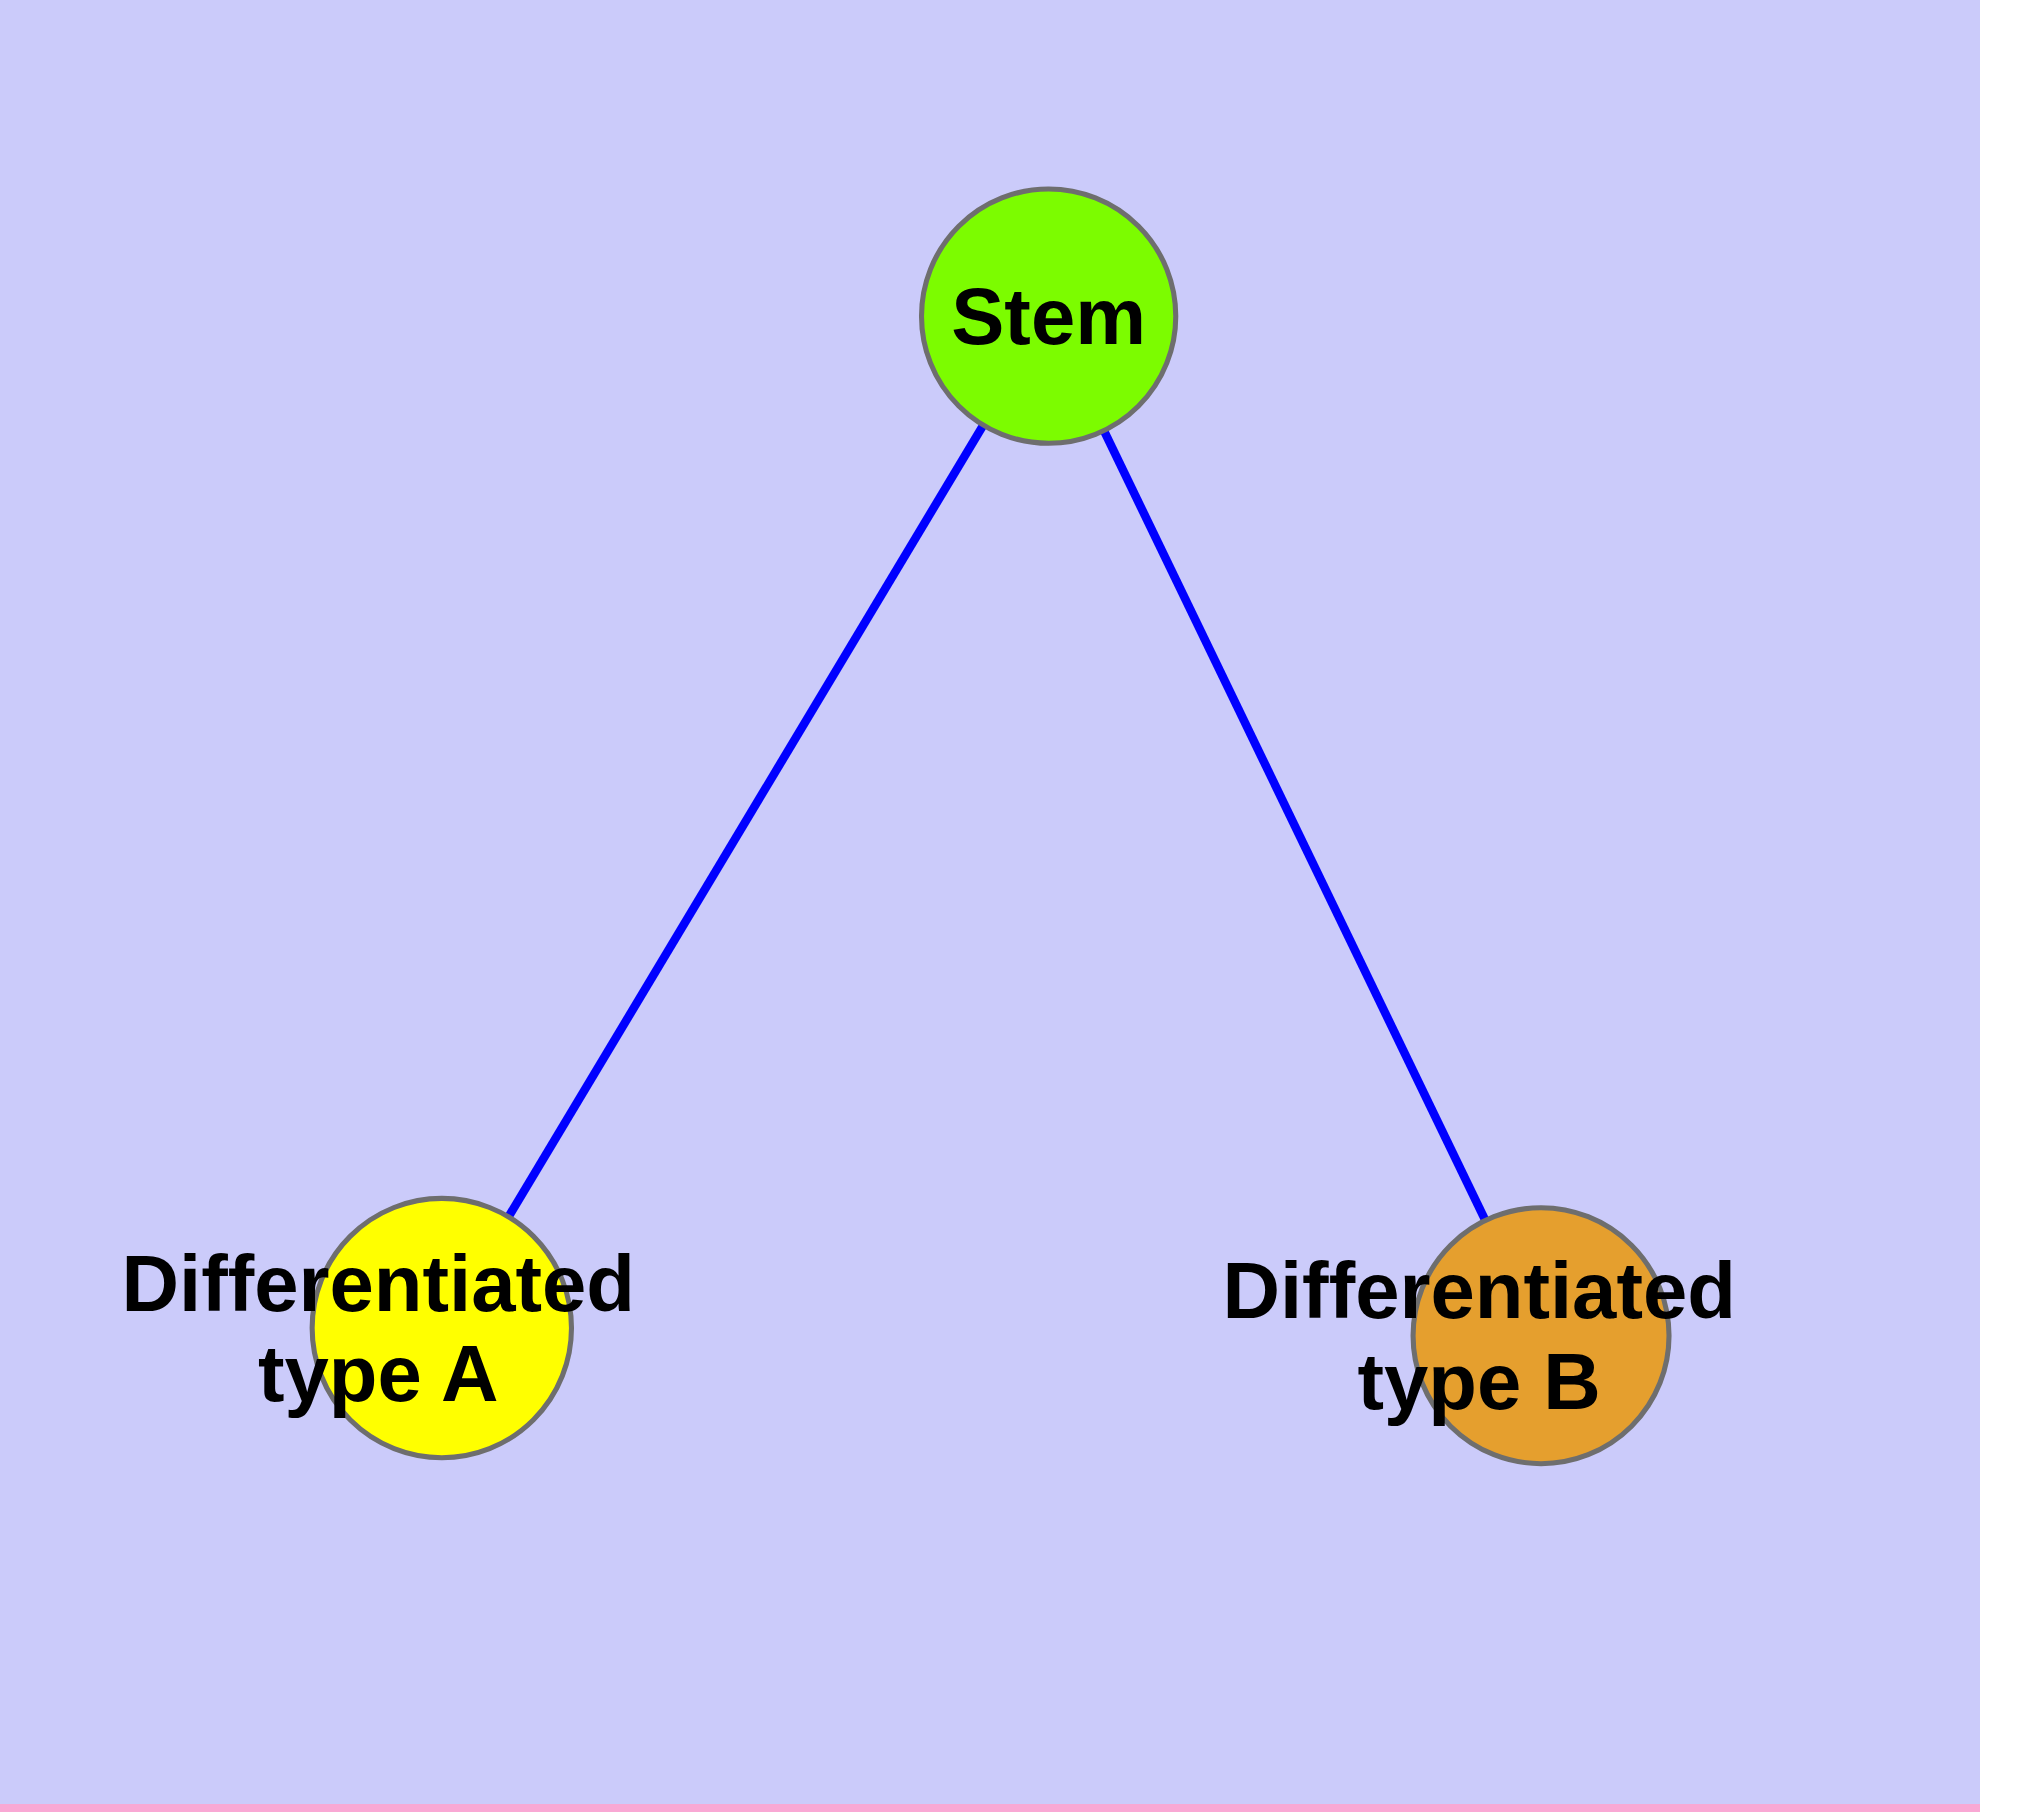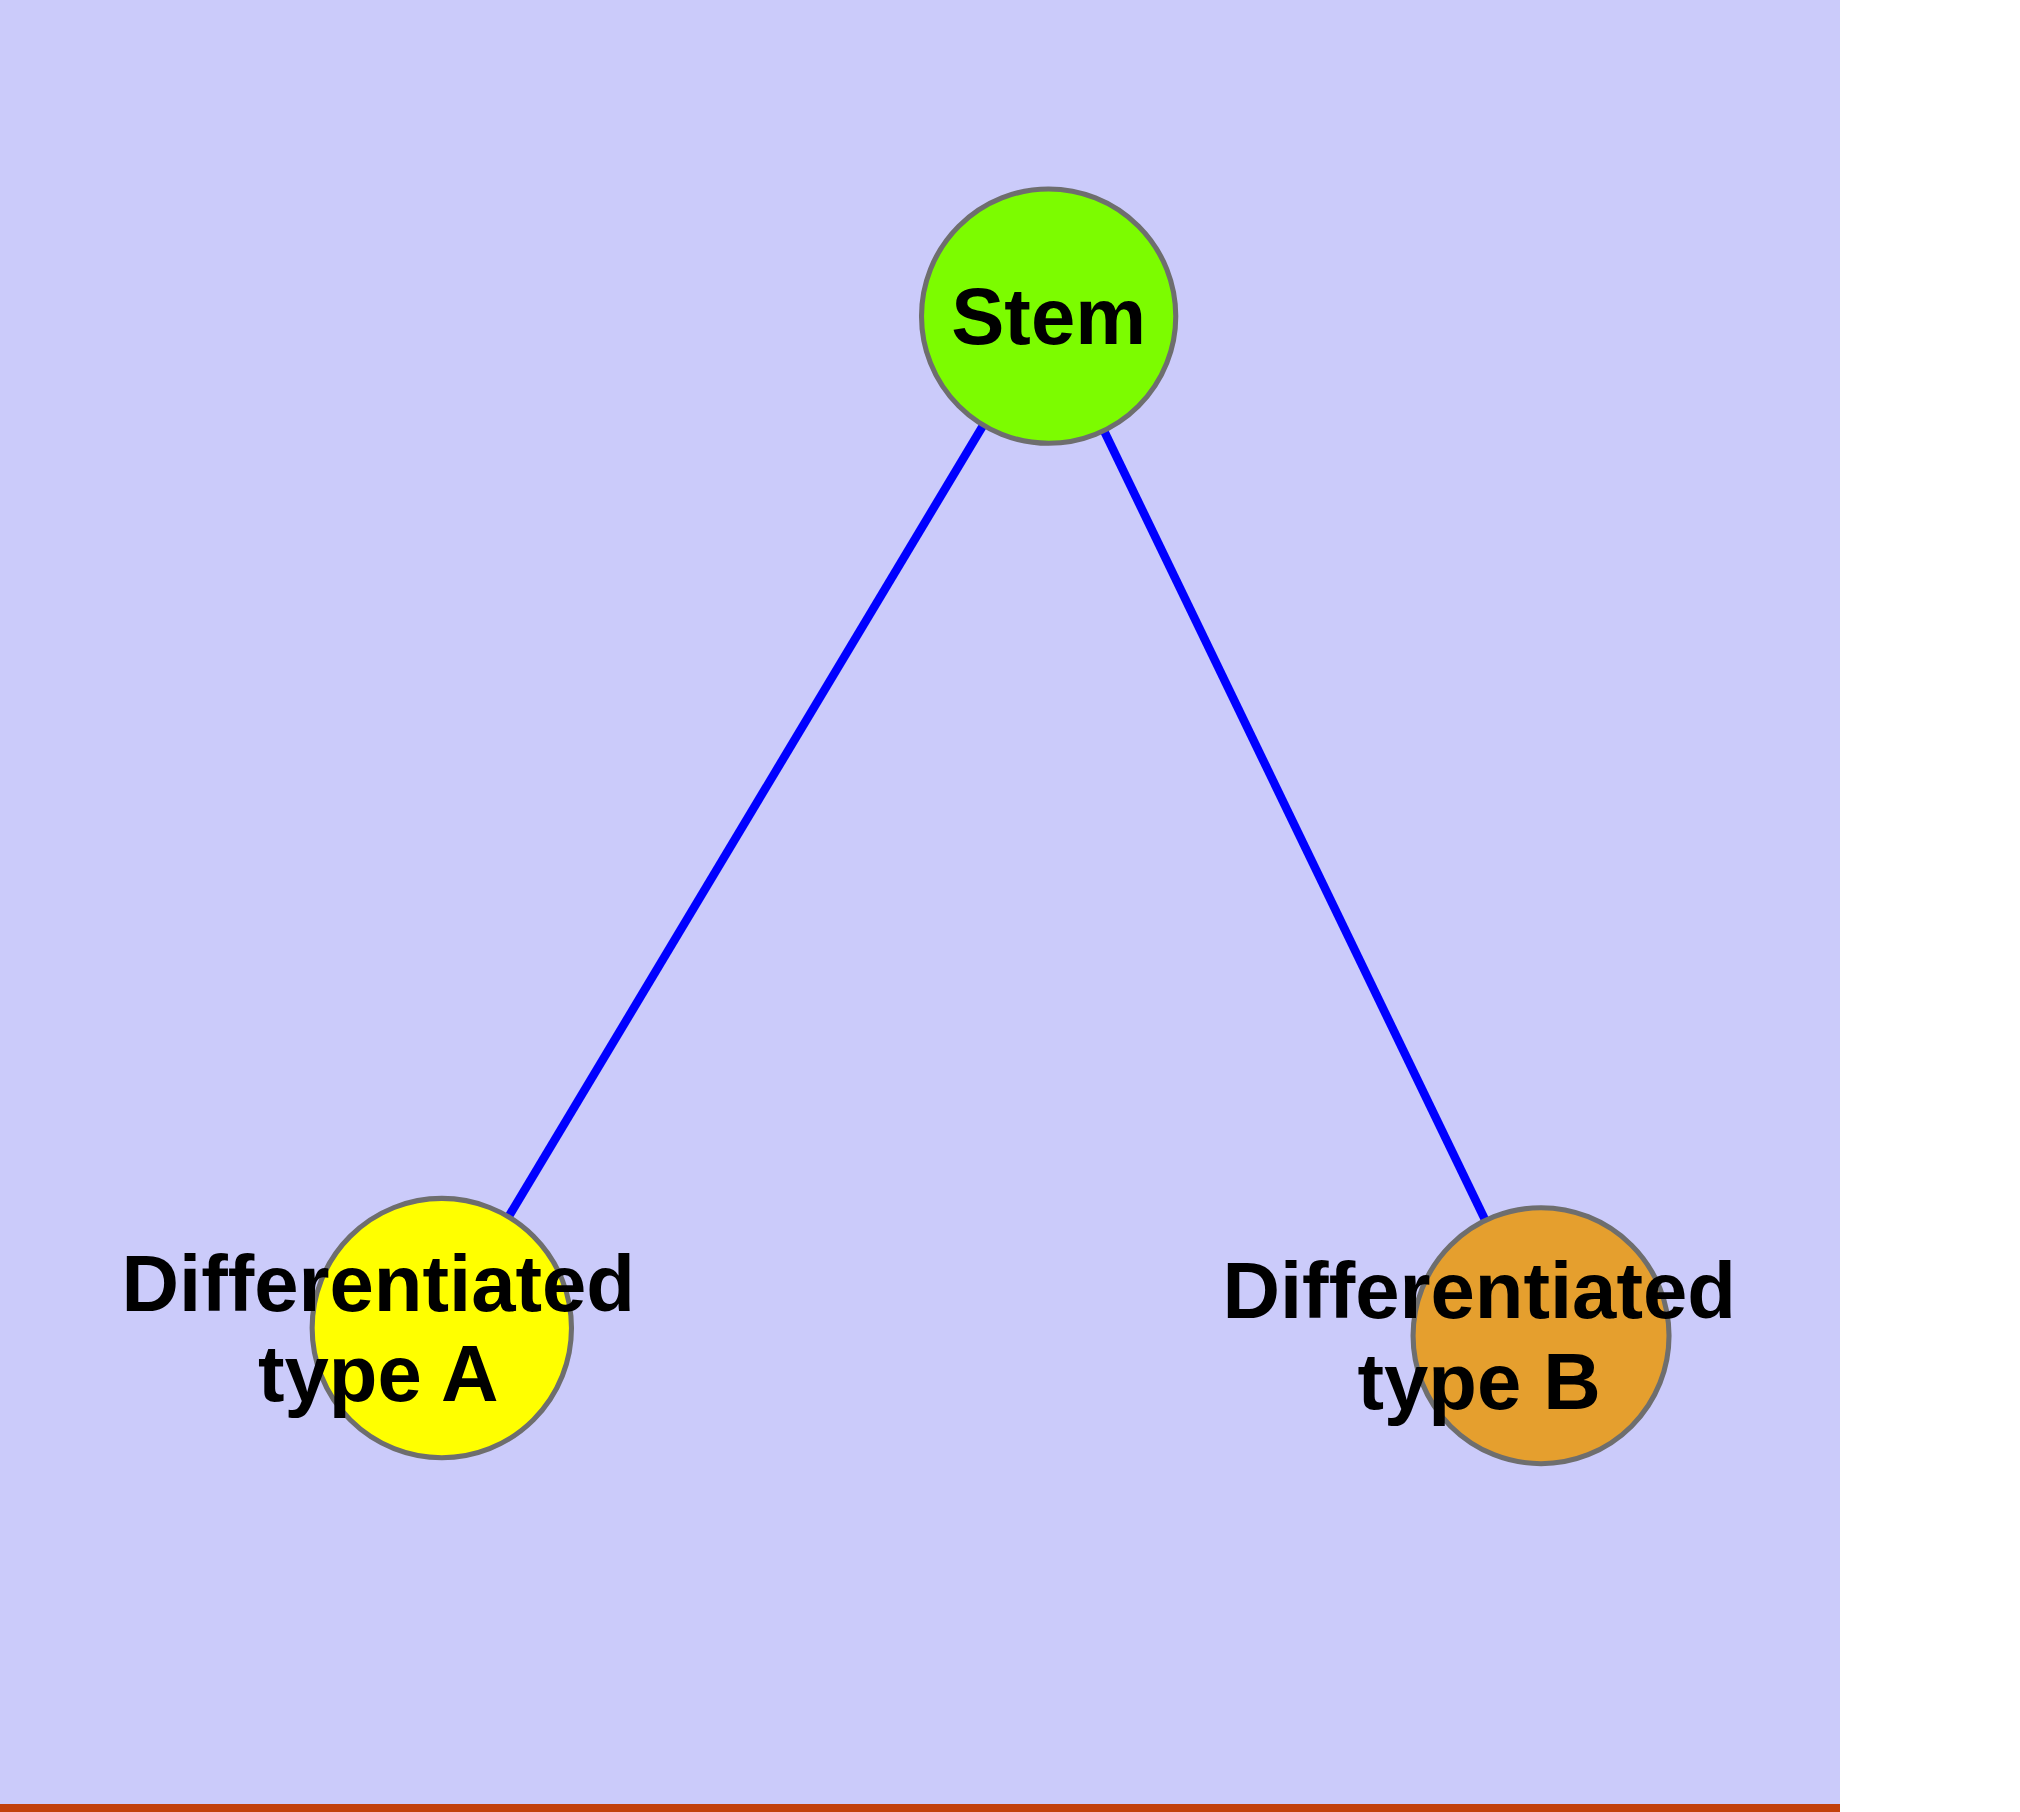--- a/index.html
+++ b/index.html
@@ -34,21 +34,21 @@
   .node-label {
     font-weight: bold;
     fill: #000000;
     stroke: none;
     font-family: "Liberation Sans", sans-serif;
   }
 </style>
 </head>
 <body>
 
-<div id="canvas" style="width: 1840px; height: 1812px; background: #c2410c;">
+<div id="canvas" style="width: 1980px; height: 1812px; background: #f9a8d4;">
   <div id="plot-area" style="width: 2021px; height: 1804px; background: rgb(203, 203, 250);"></div>
 
   <svg id="graph-svg" viewBox="0 0 2384 2138">
     <g id="edges-layer">
         <line x1="1237" y1="373" x2="521" y2="1567" stroke="#0000ff" stroke-width="10"></line>
         <line x1="1237" y1="373" x2="1818" y2="1576" stroke="#0000ff" stroke-width="10"></line>
       </g>
     <g id="nodes-layer">
         <circle cx="1237" cy="373" r="150" fill="#7cfc00" stroke="#6e6e6e" stroke-width="6"></circle>
         <circle cx="521" cy="1567" r="153" fill="#ffff00" stroke="#6e6e6e" stroke-width="6"></circle>

